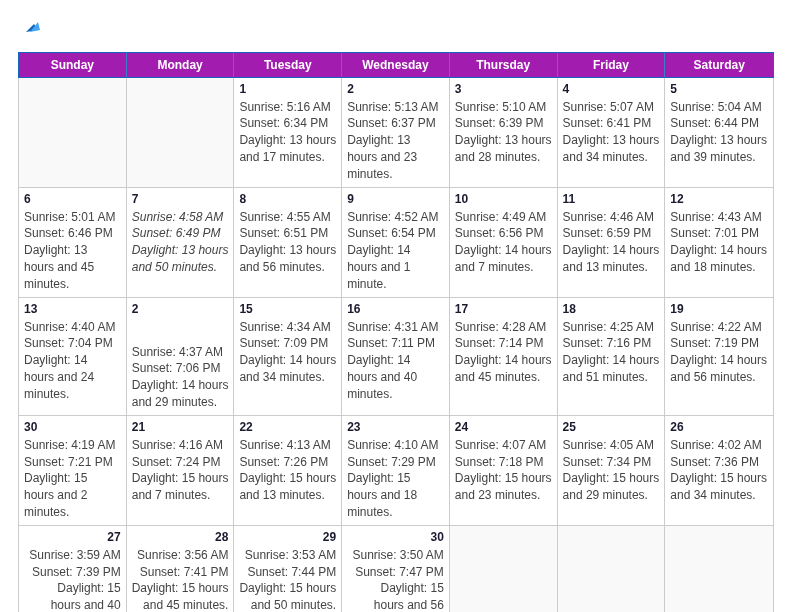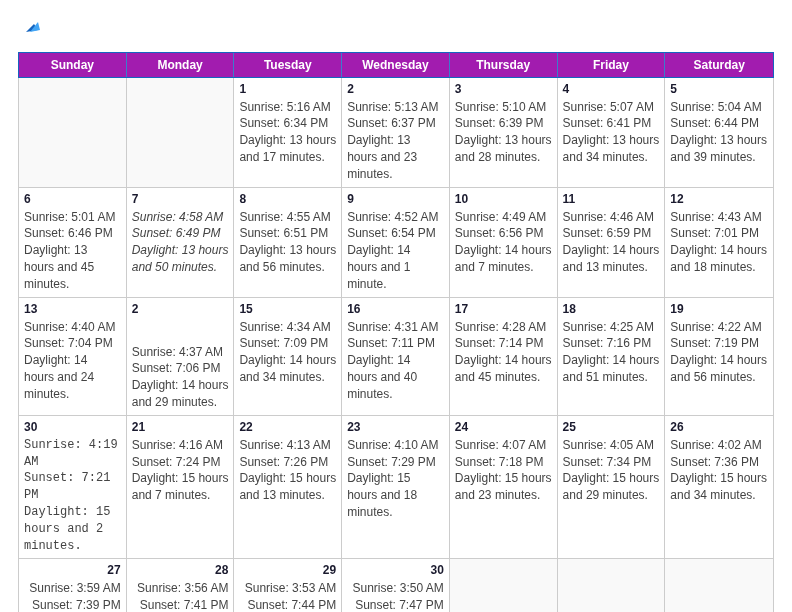--- a/index.html
+++ b/index.html
@@ -268,21 +268,21 @@
           <div class="cal-cell">
             <div class="day-number">19</div>
             <div class="cell-text" style="white-space: pre-line;">Sunrise: 4:22 AM
 Sunset: 7:19 PM
 Daylight: 14 hours and 56 minutes.</div>
           </div>
         </div>
         <div class="cal-week">
           <div class="cal-cell">
             <div class="day-number">30</div>
-            <div class="cell-text" style="white-space: pre-line; font-family: Liberation Mono, monospace;">Sunrise: 4:19 AM
+            <div class="cell-text" style="white-space: pre-line;">Sunrise: 4:19 AM
 Sunset: 7:21 PM
 Daylight: 15 hours and 2 minutes.</div>
           </div>
           <div class="cal-cell">
             <div class="day-number">21</div>
             <div class="cell-text" style="white-space: pre-line;">Sunrise: 4:16 AM
 Sunset: 7:24 PM
 Daylight: 15 hours and 7 minutes.</div>
           </div>
           <div class="cal-cell">

